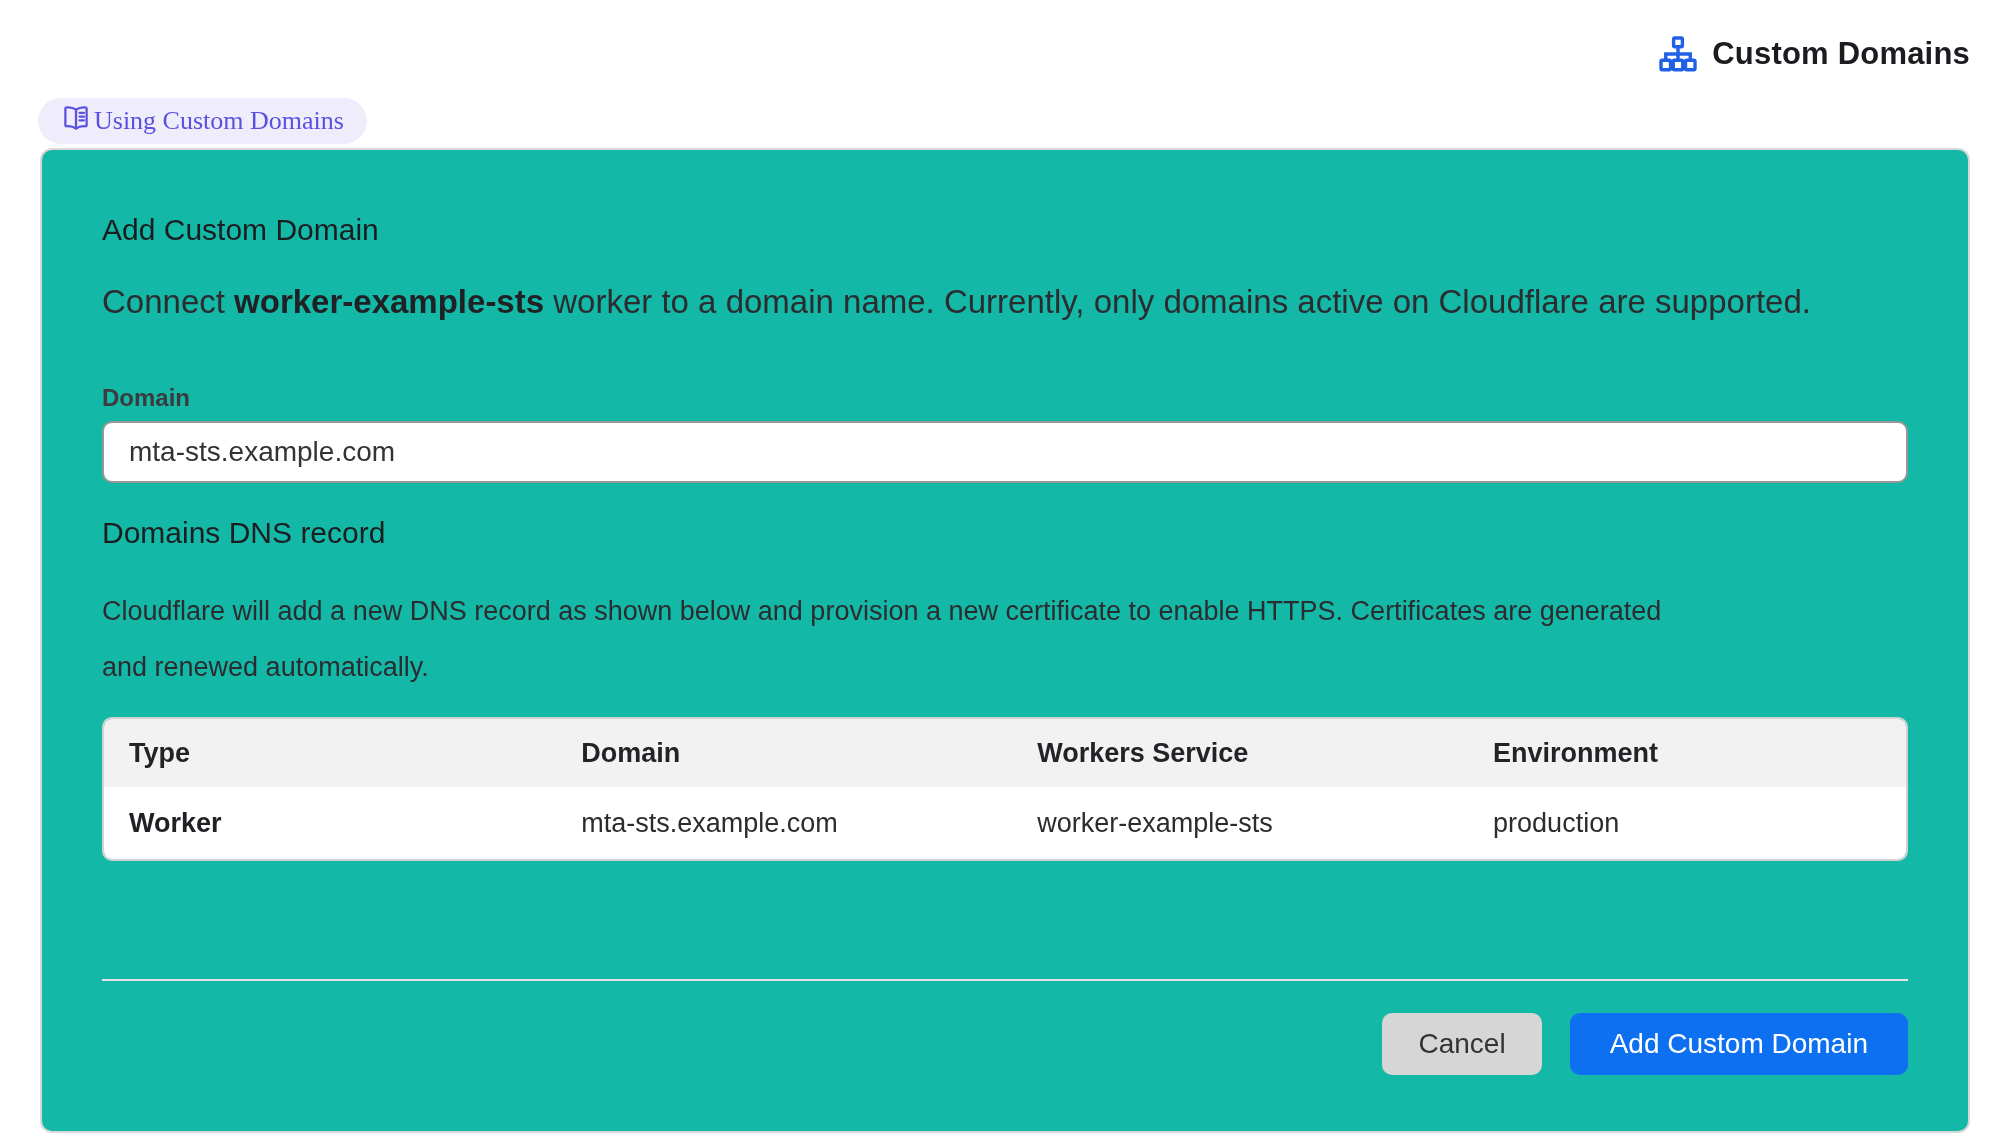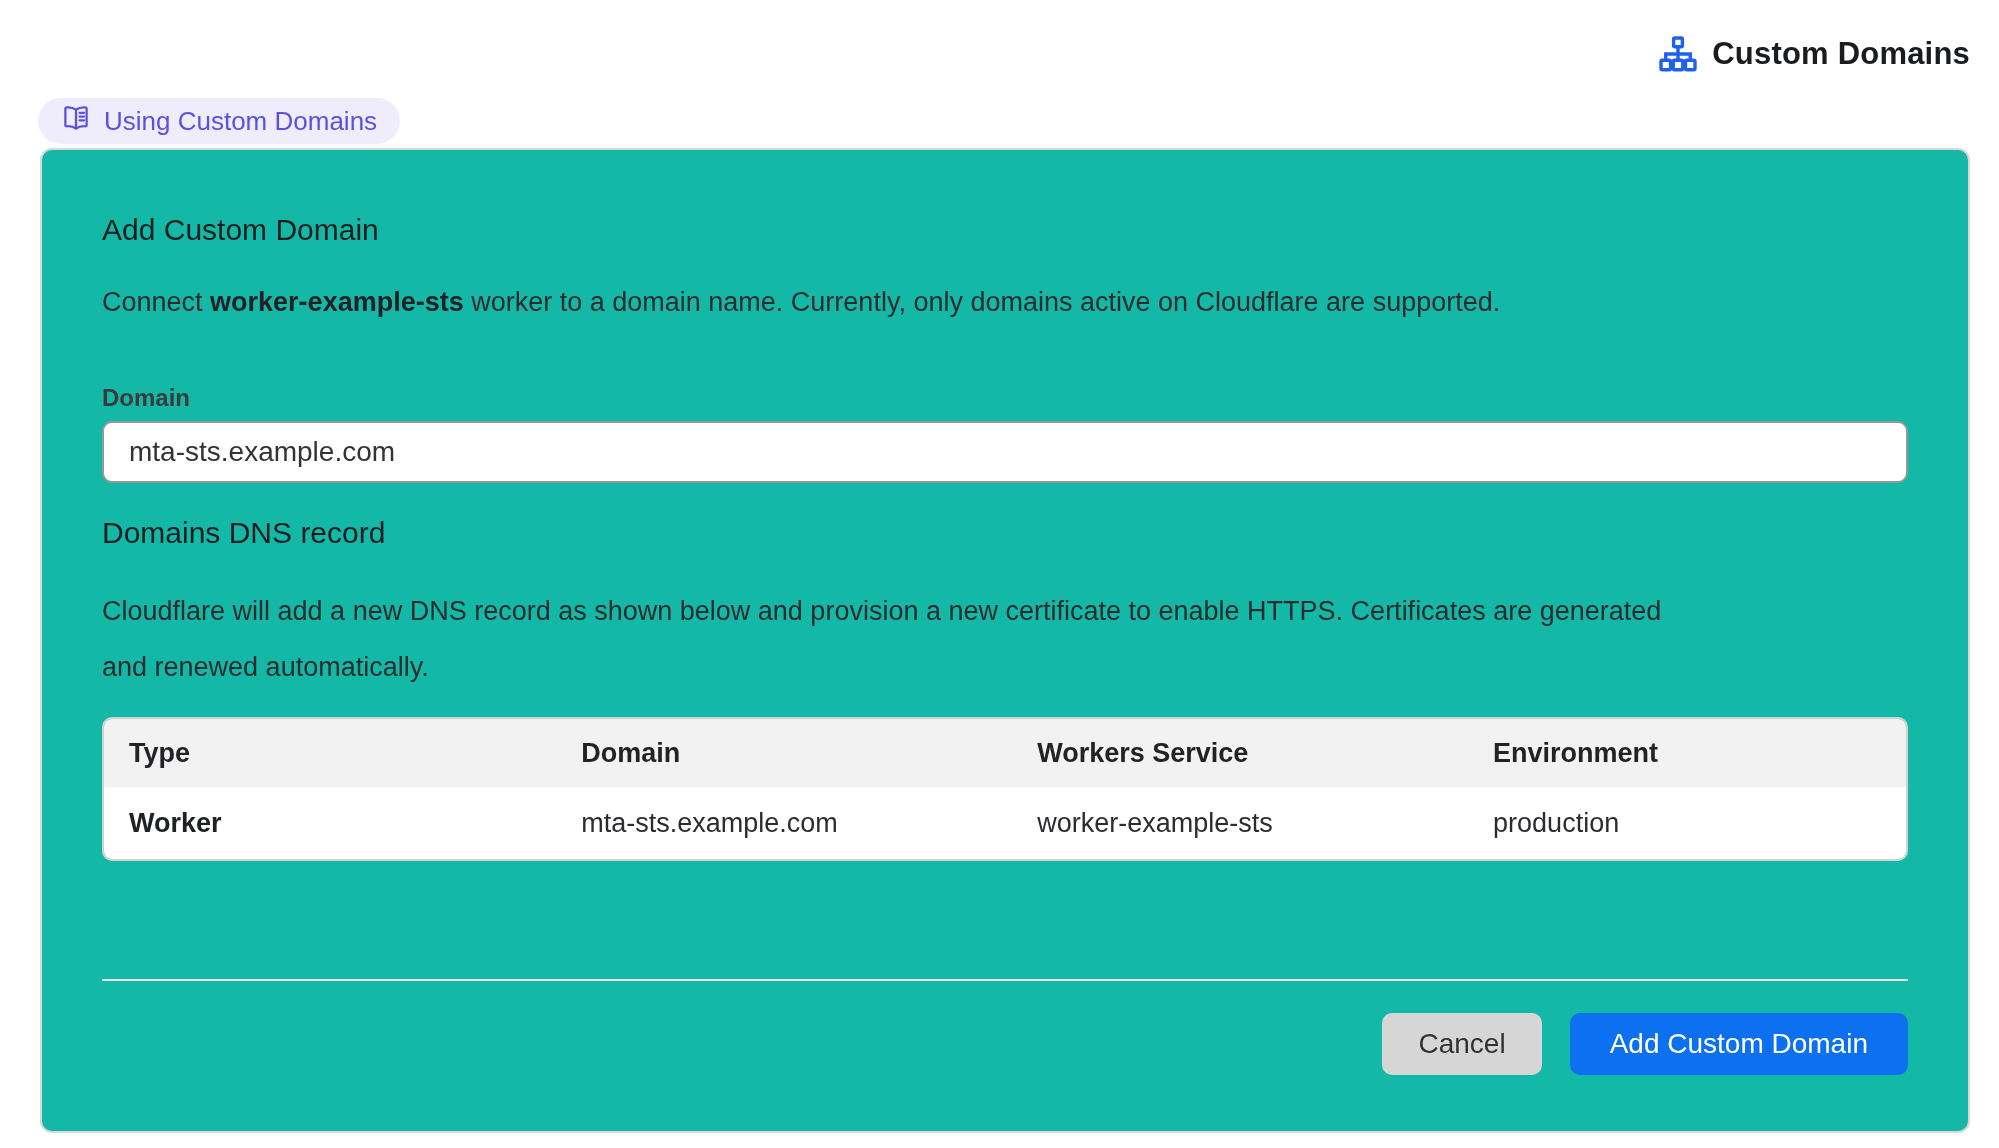--- a/index.html
+++ b/index.html
@@ -25,33 +25,33 @@
     color:var(--body);
     padding:34px 29px 0 38px;
     overflow:hidden;
   }
   .title-row{display:flex;align-items:center;gap:15px;height:40px;justify-content:flex-end;}
   .title-row svg{display:block;}
   .page-title{font-size:31px;font-weight:700;color:var(--ink);letter-spacing:.2px;}
   .subtitle-row{display:flex;align-items:center;gap:26px;margin-top:24px;height:46px;}
   .subtitle{font-size:28px;color:var(--body);}
   .docs-pill{
-    display:inline-flex;align-items:center;gap:13px;
+    display:inline-flex;align-items:center;gap:3px;
     background:var(--pill-bg);color:var(--link-indigo);
     border:none;border-radius:999px;height:46px;padding:0 23px;
-    font-size:26px;font-family:Liberation Sans, sans-serif;cursor:pointer;text-decoration:none;
+    font-size:26px;font-family:Liberation Serif, serif;cursor:pointer;text-decoration:none;
   }
   .card{
     margin-top:4px;margin-left:2px;width:1930px;
     border:2px solid var(--card-border);border-radius:12px;
     padding:62px 60px 56px 60px;
     background:#14b8a6;
   }
   .card-heading{font-size:30px;font-weight:400;color:#1c1d20;margin:0;line-height:36px;}
-  .intro{font-size:27px;line-height:40px;margin:34px 0 0;color:var(--body);}
+  .intro{font-size:33px;line-height:40px;margin:34px 0 0;color:var(--body);}
   .intro b{font-weight:700;color:#202124;}
   .field-label{display:block;margin-top:62px;font-size:24px;font-weight:700;color:#3a3b3e;line-height:28px;}
   .domain-input{
     display:block;margin-top:9px;width:100%;height:62px;
     border:2px solid var(--input-border);border-radius:10px;
     font-size:28px;color:#333;padding:0 25px;font-family:inherit;background:#fff;
   }
   .preview-heading{font-size:30px;font-weight:400;color:#1c1d20;margin:32px 0 0;line-height:36px;}
   .preview-desc{font-size:27px;line-height:56px;margin:32px 0 0;max-width:1600px;color:var(--body);}
   table.dns-table{

